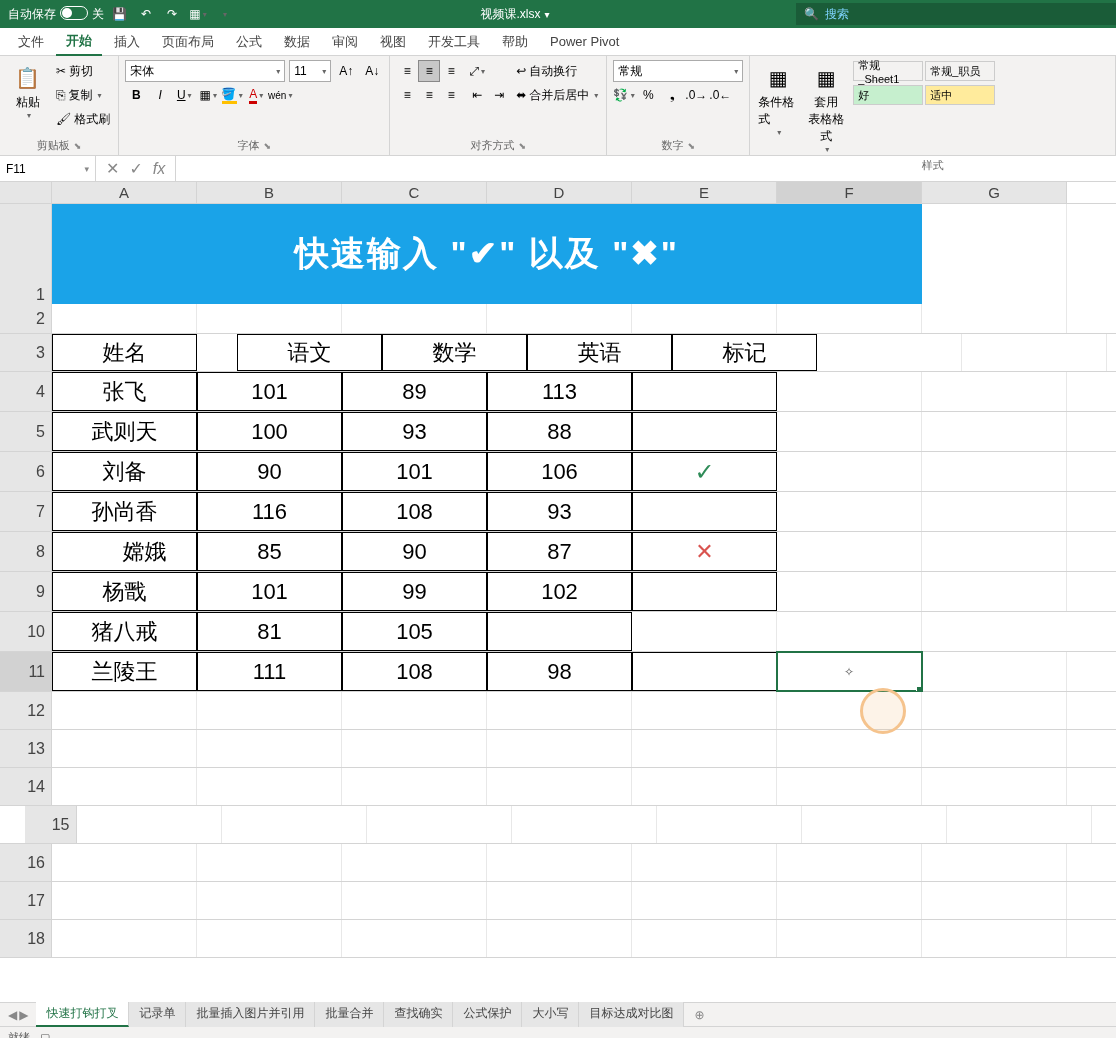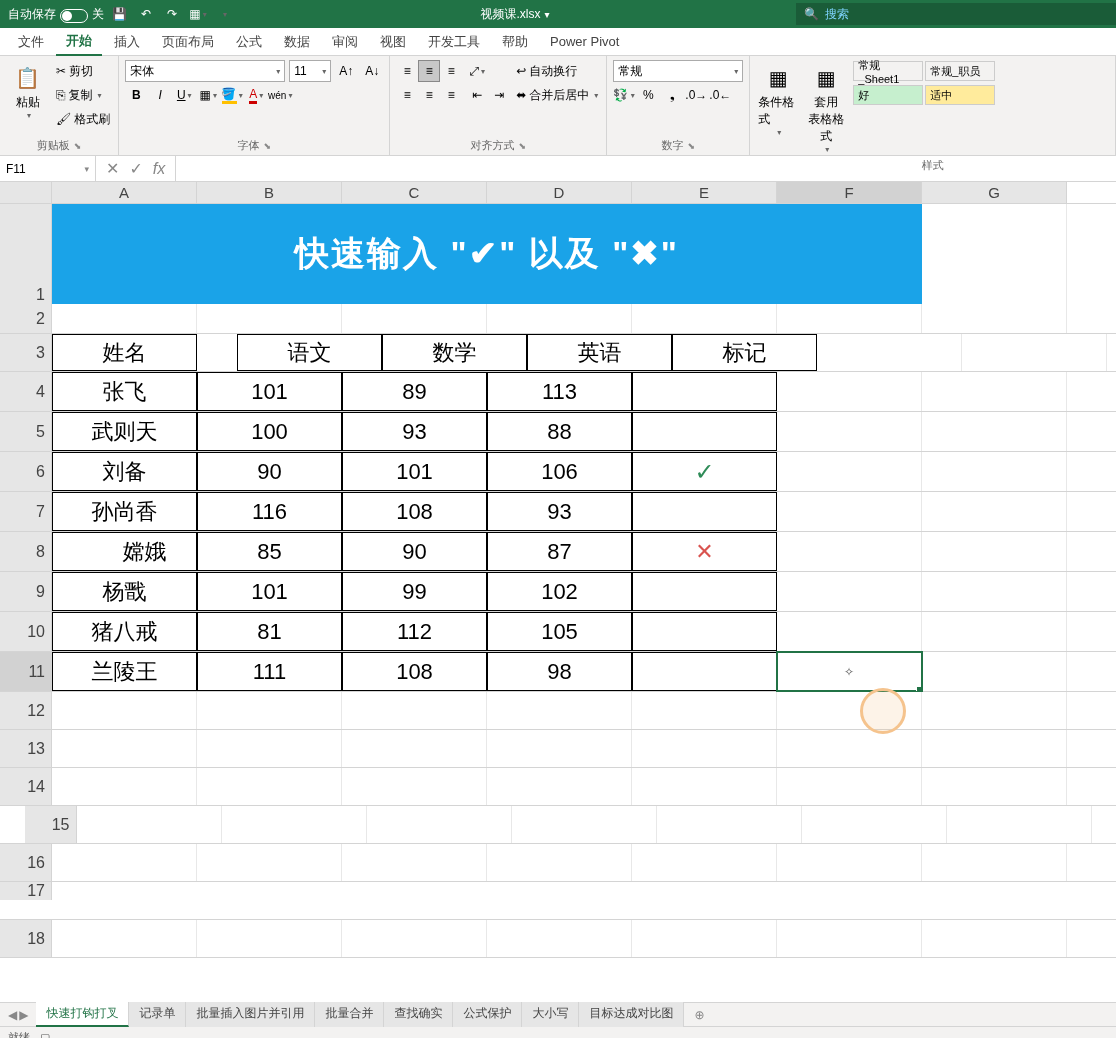--- a/index.html
+++ b/index.html
@@ -1,21 +1,21 @@
 <!DOCTYPE html>
 <html><head>
 <meta charset="utf-8">
 <style>
 * { margin: 0; padding: 0; box-sizing: border-box; font-family: "Microsoft YaHei", sans-serif; }
 body { background: #fff; width: 1116px; height: 1038px; overflow: hidden; position: relative; }
 
 
 .titlebar { height: 28px; background: #217346; display: flex; align-items: center; color: #fff; font-size: 12px; }
 .titlebar .left { display: flex; align-items: center; gap: 6px; padding-left: 8px; }
-.autosave { display: flex; align-items: flex-end; gap: 4px; }
+.autosave { display: flex; align-items: flex-start; gap: 4px; }
 .toggle { width: 28px; height: 14px; border: 1px solid #fff; border-radius: 7px; position: relative; }
 .toggle::after { content: ""; position: absolute; width: 10px; height: 10px; background: #fff; border-radius: 50%; left: 1px; top: 1px; }
 .qat-btn { width: 20px; height: 20px; display: flex; align-items: center; justify-content: center; cursor: pointer; }
 .titlebar .center { flex: 1; display: flex; justify-content: center; align-items: center; gap: 4px; }
 .titlebar .search { width: 320px; background: #1a5c38; display: flex; align-items: center; gap: 6px; padding: 2px 8px; height: 22px; }
 
 
 .ribbon-tabs { height: 28px; background: #fff; border-bottom: 1px solid #d4d4d4; display: flex; align-items: center; gap: 2px; padding-left: 8px; font-size: 13px; }
 .ribbon-tabs .tab { padding: 4px 10px; cursor: pointer; color: #444; }
 .ribbon-tabs .tab.active { color: #217346; border-bottom: 2px solid #217346; font-weight: bold; }
@@ -393,21 +393,20 @@
         <div class="cell tbl-border" style="width:145px;">99</div>
         <div class="cell tbl-border" style="width:145px;">102</div>
         <div class="cell tbl-border " style="width:145px;"></div>
         <div class="cell nobr" style="width:145px;position:relative;"></div>
         <div class="cell nobr" style="width:145px;"></div>
       </div>
       <div class="row" style="height: 40px;">
         <div class="row-h">10</div>
         <div class="cell tbl-border" style="width:145px;">猪八戒</div>
         <div class="cell tbl-border" style="width:145px;">81</div>
-        <div class="cell tbl-border" style="width:145px;">112</div>
         <div class="cell tbl-border" style="width:145px;">105</div>
         <div class="cell tbl-border " style="width:145px;"></div>
         <div class="cell nobr" style="width:145px;position:relative;"></div>
         <div class="cell nobr" style="width:145px;"></div>
       </div>
       <div class="row" style="height: 40px;">
         <div class="row-h sel">11</div>
         <div class="cell tbl-border" style="width:145px;">兰陵王</div>
         <div class="cell tbl-border" style="width:145px;">111</div>
         <div class="cell tbl-border" style="width:145px;">108</div>
@@ -464,21 +463,21 @@
       <div class="row" style="height: 38px;">
         <div class="row-h">16</div>
         <div class="cell nobr" style="width:145px;"></div>
         <div class="cell nobr" style="width:145px;"></div>
         <div class="cell nobr" style="width:145px;"></div>
         <div class="cell nobr" style="width:145px;"></div>
         <div class="cell nobr" style="width:145px;"></div>
         <div class="cell nobr" style="width:145px;"></div>
         <div class="cell nobr" style="width:145px;"></div>
       </div>
-      <div class="row" style="height: 38px; flex-direction: column;">
+      <div class="row" style="height: 38px;">
         <div class="row-h">17</div>
         <div class="cell nobr" style="width:145px;"></div>
         <div class="cell nobr" style="width:145px;"></div>
         <div class="cell nobr" style="width:145px;"></div>
         <div class="cell nobr" style="width:145px;"></div>
         <div class="cell nobr" style="width:145px;"></div>
         <div class="cell nobr" style="width:145px;"></div>
         <div class="cell nobr" style="width:145px;"></div>
       </div>
       <div class="row" style="height: 38px;">

